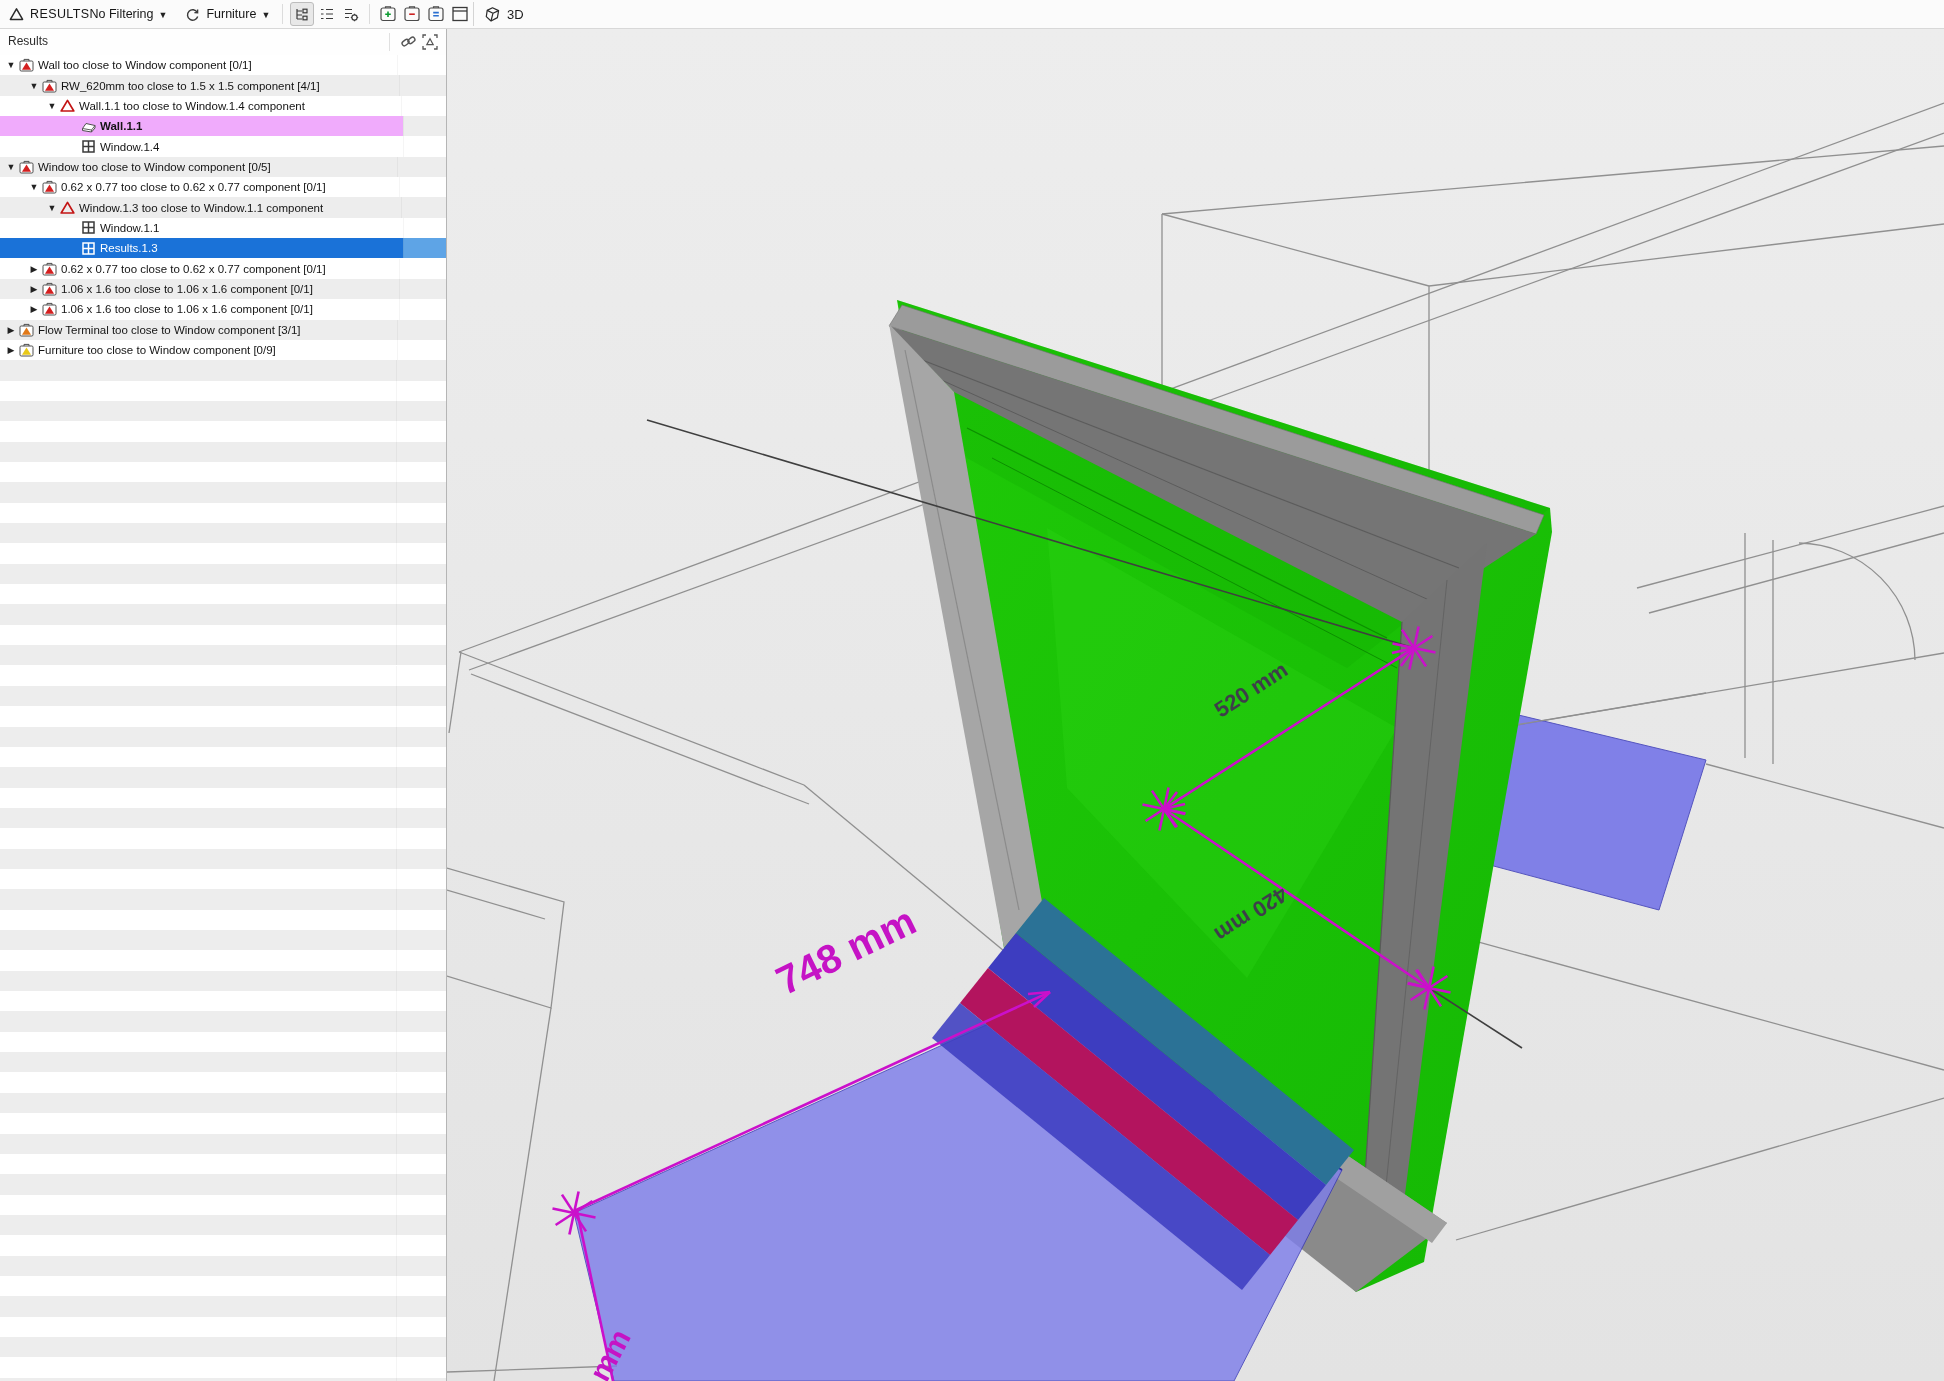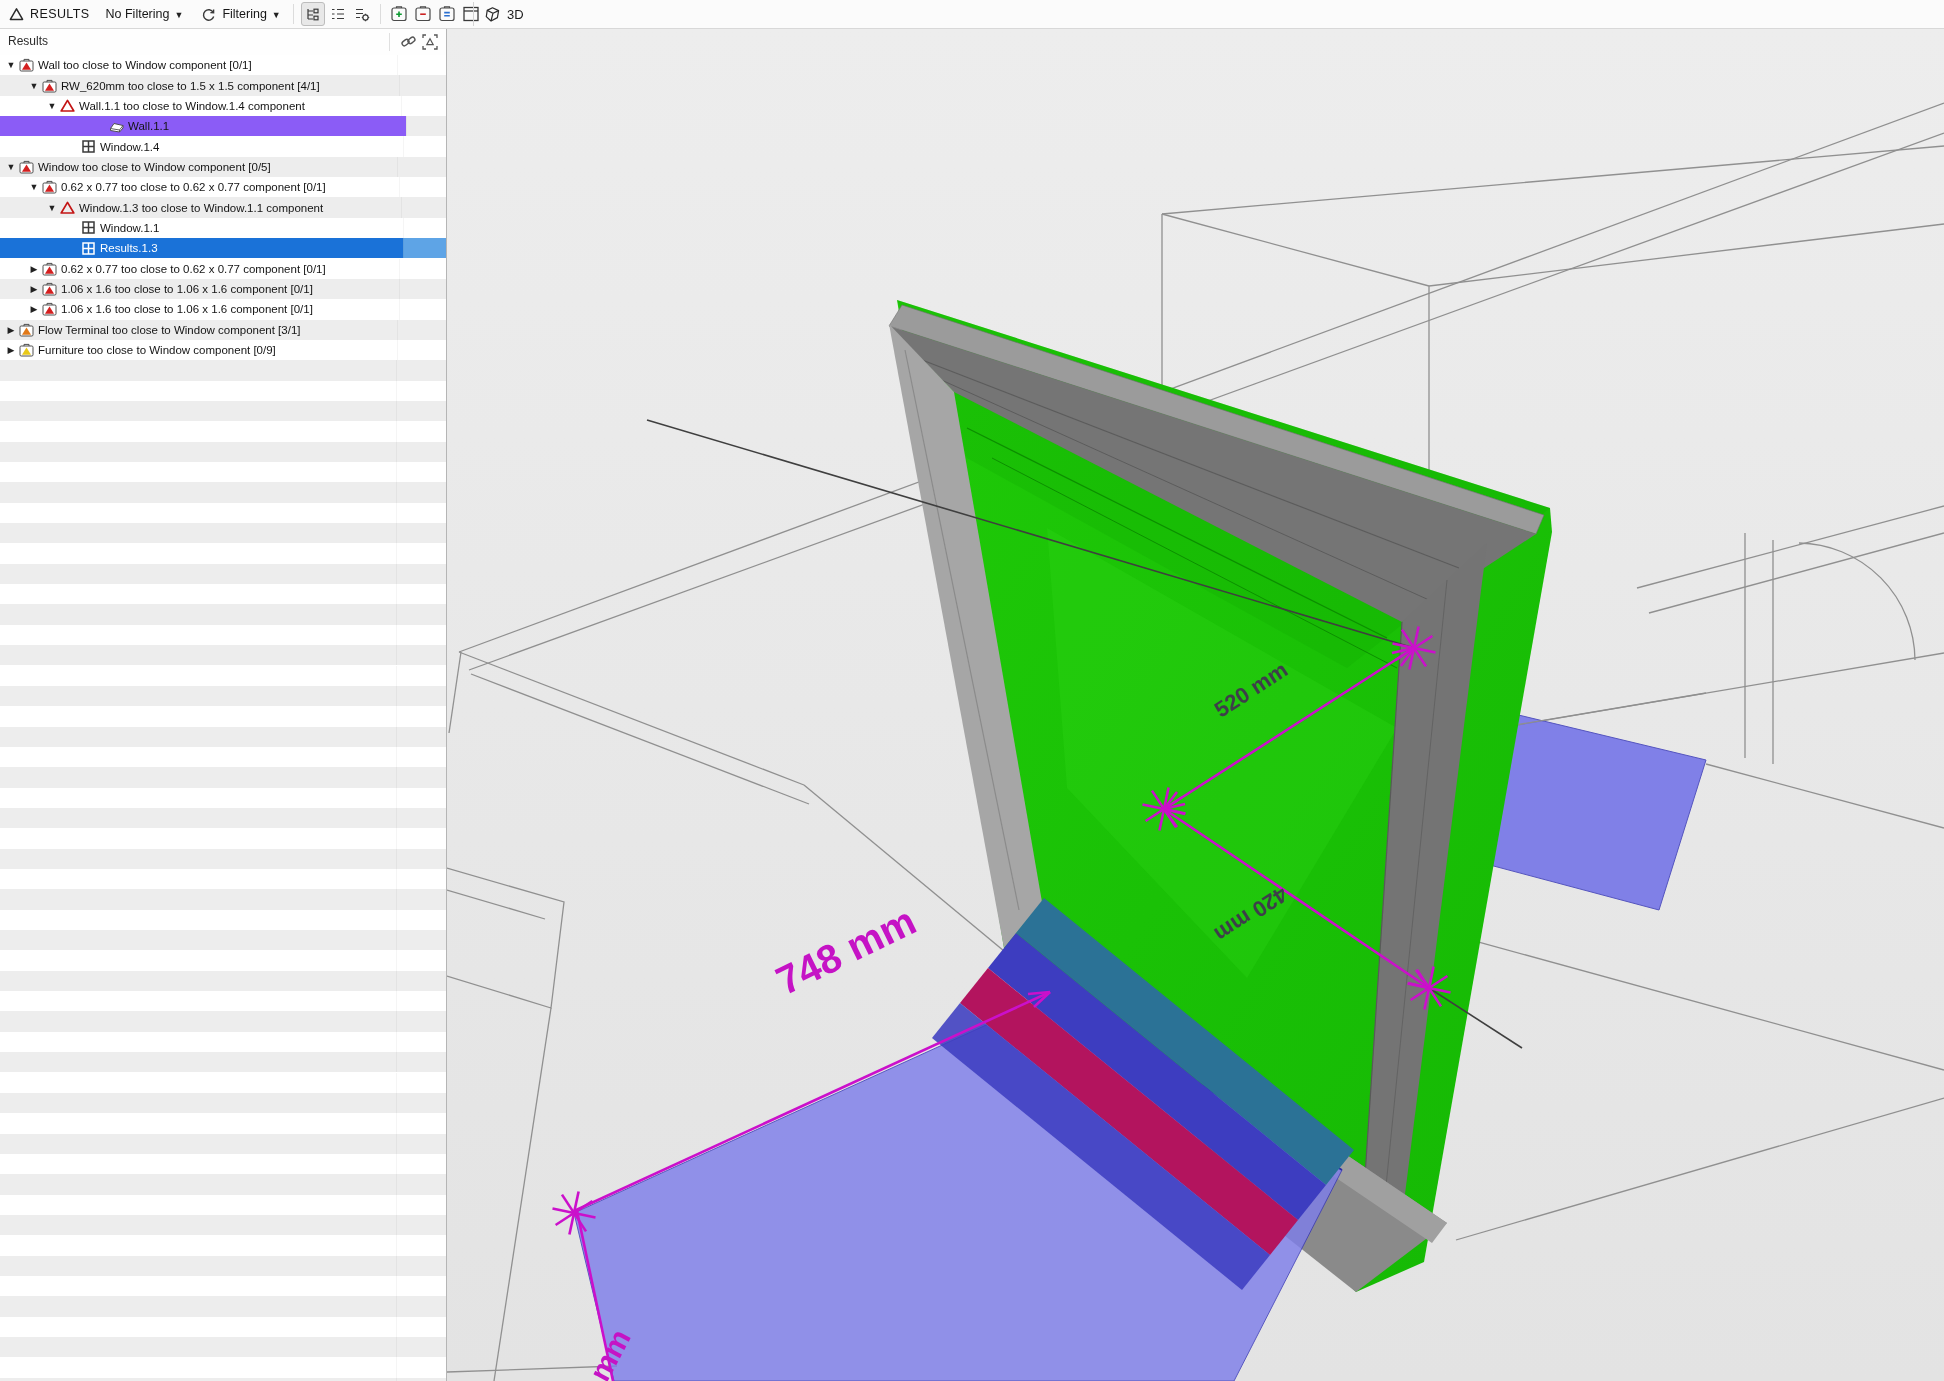--- a/index.html
+++ b/index.html
@@ -42,32 +42,32 @@
   <div class="topbar">
     <div class="tb-left">
       <div class="tb-item" style="margin-left:9px;">
         <span style="display:flex;margin-right:6px;">
           <svg width="15" height="14" viewBox="0 0 15 14">
               <path d="M7.5 1.8 L13.6 12.4 H1.4 Z" fill="none" stroke="#2b2b2b" stroke-width="1.5" stroke-linejoin="round"></path>
             </svg>
         </span>
         <span style="letter-spacing:.4px;">RESULTS</span>
       </div>
-      <div class="tb-item" style="margin-left:16px;">
+      <div class="tb-item" style="margin-left:0;">
         <span>No Filtering</span>
         <span class="caret">▼</span>
       </div>
       <div class="tb-item" style="margin-left:18px;">
         <span style="display:flex;margin-right:6px;">
           <svg width="15" height="15" viewBox="0 0 15 15">
               <path d="M12.2 5.3 A5.2 5.2 0 1 0 12.7 9.5" fill="none" stroke="#3a3a3a" stroke-width="1.4"></path>
               <path d="M12.6 2.6 L12.6 5.8 L9.4 5.6" fill="none" stroke="#3a3a3a" stroke-width="1.4"></path>
             </svg>
         </span>
-        <span>Filtering</span>
+        <span>Furniture</span>
         <span class="caret">▼</span>
       </div>
       <div class="tb-sep" style="margin-left:12px;"></div>
       <div class="tb-btn active">
         <span style="display:flex;">
           <svg width="16" height="16" viewBox="0 0 16 16" fill="none" stroke="#3a3a3a" stroke-width="1.2">
             <path d="M3 3 V13 M3 5 H8 M3 9 H8 M3 13 H8"></path>
               <rect x="9" y="3.2" width="4" height="3.6"></rect>
               <rect x="9" y="10.2" width="4" height="3.6"></rect>
           </svg>
@@ -197,21 +197,21 @@
             <span class="ric">
               <svg width="15" height="13" viewBox="0 0 15 13">
                 <path d="M7.5 1.4 L13.8 12 H1.2 Z" fill="none" stroke="#c31414" stroke-width="1.7" stroke-linejoin="round"></path>
               </svg>
             </span>
             <span class="lbl">Wall.1.1 too close to Window.1.4 component</span>
           </div>
           <div class="row-side" style="background: rgb(255, 255, 255);"></div>
         </div>
         <div class="row" style="top: 61.05px; height: 20.35px;">
-          <div class="row-main" style="background: #8b5cf6; padding-left: 94px;">
+          <div class="row-main" style="background: #f0abfc; padding-left: 66px; font-weight: bold;">
             <span class="arrow"></span>
             <span class="ric">
               <svg width="16" height="13" viewBox="0 0 16 13">
                 <path d="M1.5 8.5 L5 3.5 L14 5.5 L14 8 L10.5 12 L1.5 10.5 Z" fill="#fff" stroke="#4f4f4f" stroke-width="1"></path>
                 <path d="M1.5 8.5 L10.5 10 M10.5 10 L14 5.5 M10.5 10 L10.5 12" fill="none" stroke="#4f4f4f" stroke-width="0.9"></path>
               </svg>
             </span>
             <span class="lbl">Wall.1.1</span>
           </div>
           <div class="row-side" style="background: rgb(237, 237, 237);"></div>

